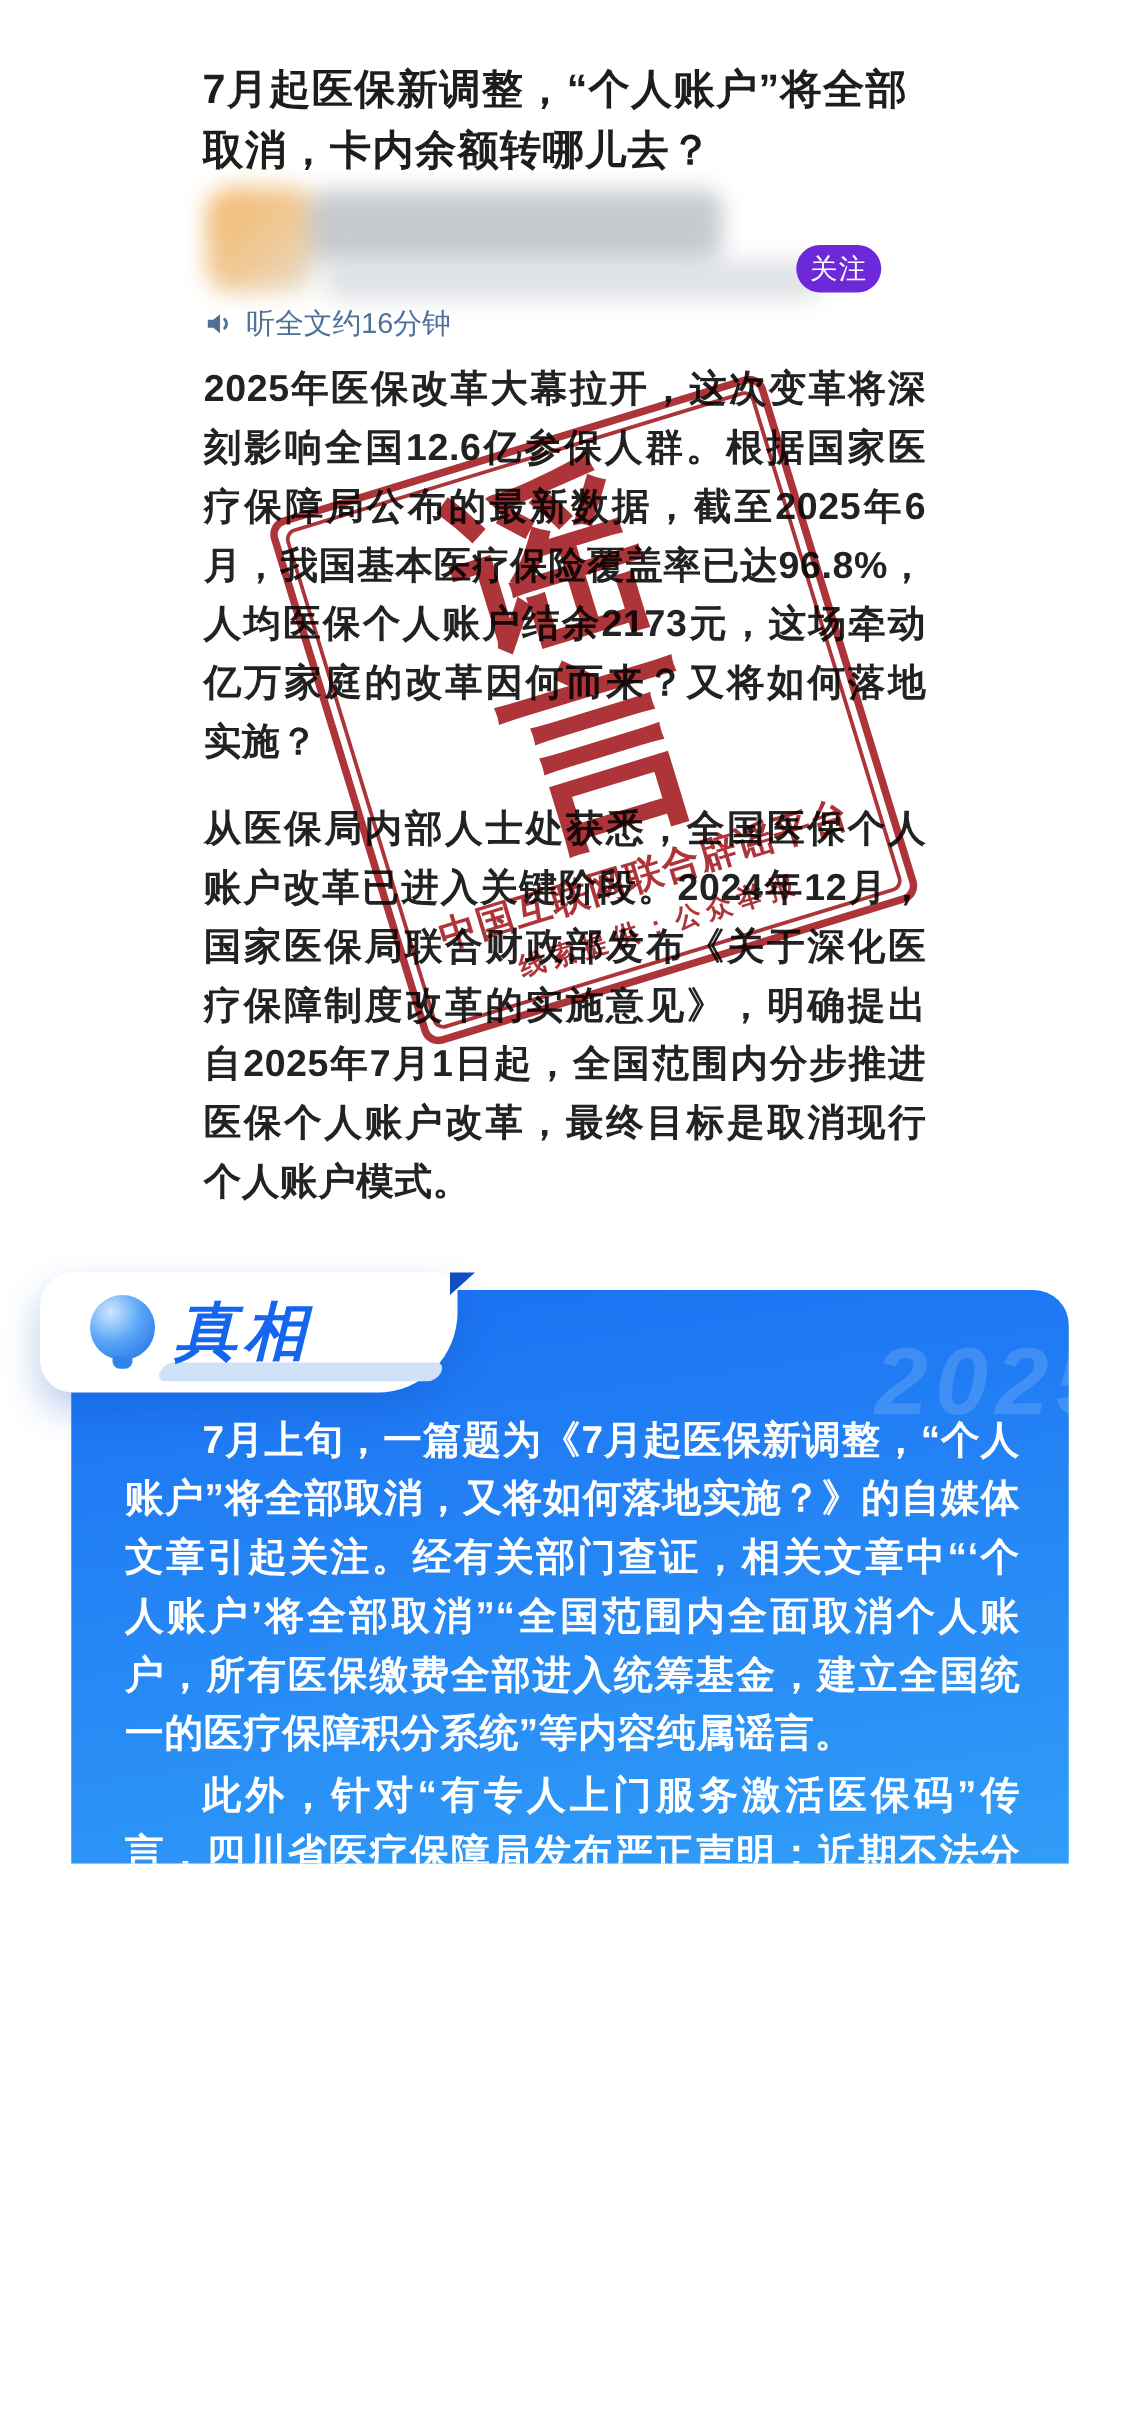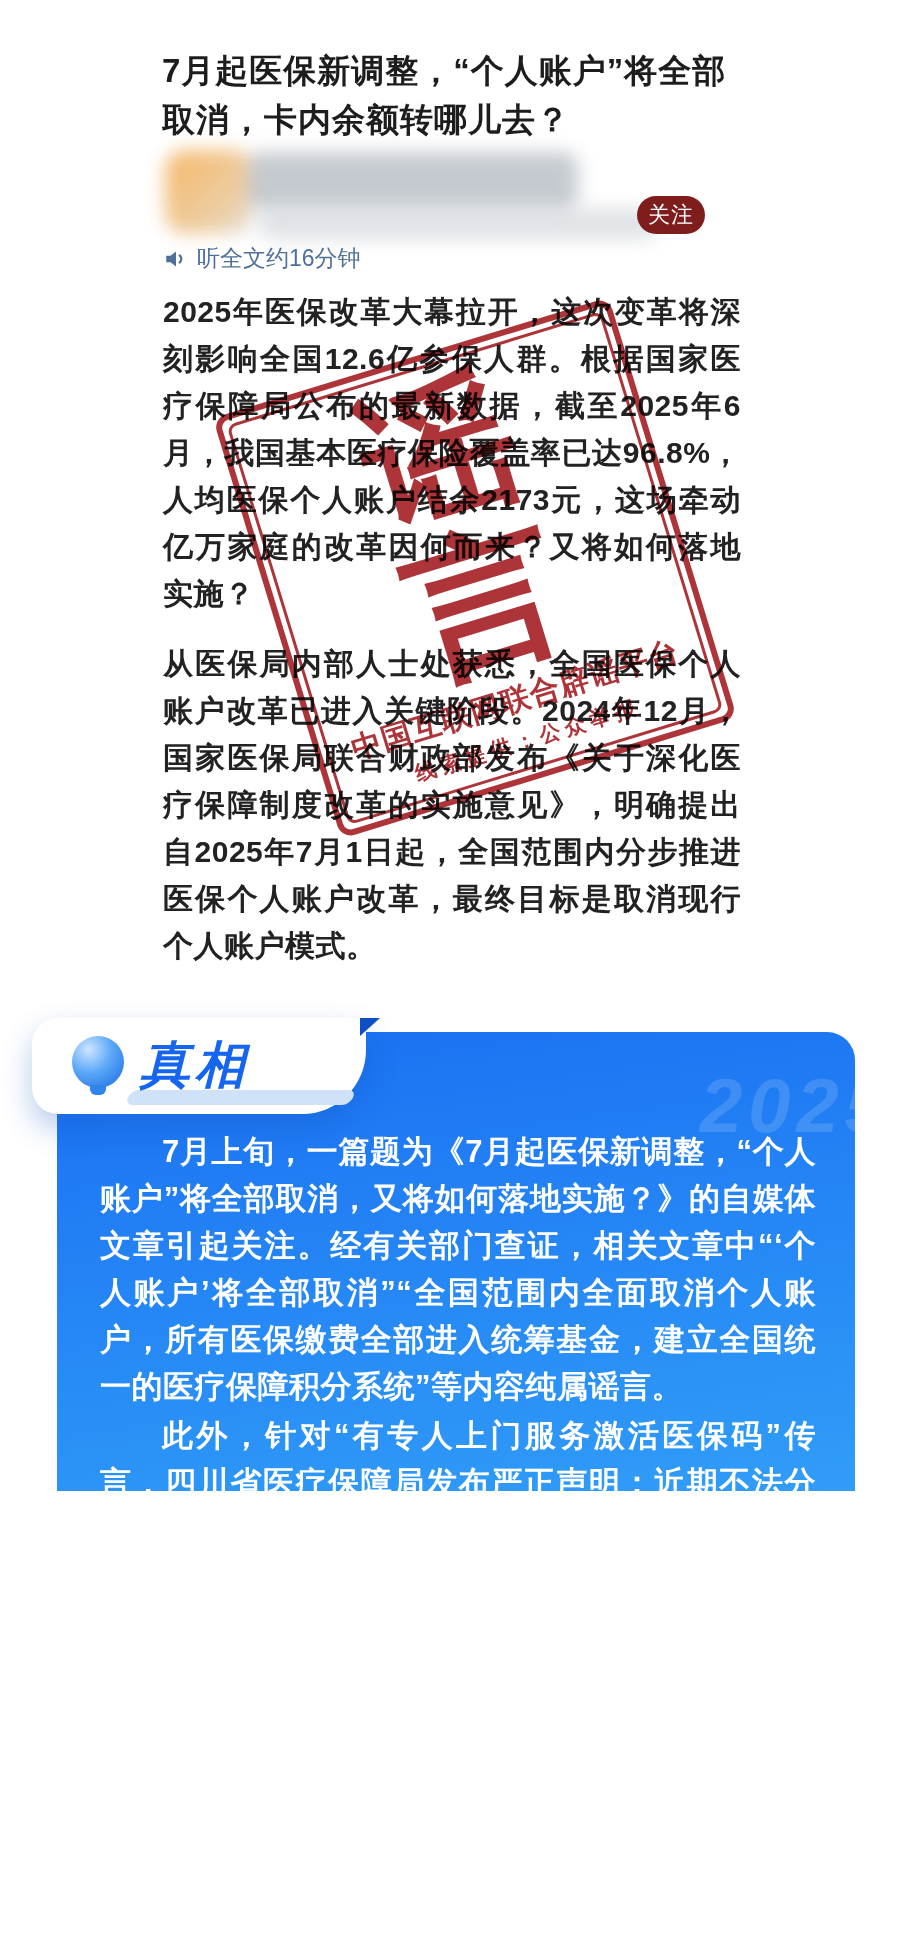--- a/index.html
+++ b/index.html
@@ -8,21 +8,21 @@
 
   
   .article-title{position:absolute;left:162px;top:46px;width:580px;
     font-size:33px;font-weight:700;color:#1d1d1d;line-height:49px;letter-spacing:1px;}
   .avatar-blob{position:absolute;border-radius:14px;filter:blur(9px);}
   .blob-avatar{left:165px;top:150px;width:88px;height:84px;border-radius:20px;
     background:linear-gradient(135deg,#f0ad57 20%,#e9c38f 70%,#d9d9d9);opacity:.8;}
   .blob-name{left:248px;top:152px;width:330px;height:58px;background:#97a0aa;opacity:.55;}
   .blob-sub{left:258px;top:208px;width:400px;height:32px;background:#ccd1d6;opacity:.6;}
   .follow-btn{position:absolute;left:637px;top:196px;width:68px;height:38px;border-radius:19px;
-    background:#7f1d1d;color:#fff;font-size:22px;display:flex;align-items:center;justify-content:center;
+    background:#6d28d9;color:#fff;font-size:22px;display:flex;align-items:center;justify-content:center;
     letter-spacing:1px;}
   .audio-row{position:absolute;left:163px;top:243px;display:flex;align-items:center;gap:8px;
     color:#4f7099;font-size:23px;}
   .article-body p{position:absolute;left:163px;width:578px;margin:0;
     font-size:30px;line-height:47px;color:#222;text-align:justify;letter-spacing:.5px;font-weight:bold;}
   .article-p1{top:288px;}
   .article-p2{top:640px;}
 
   
   .stamp{position:absolute;left:268px;top:348px;width:414px;transform:rotate(-17deg);

